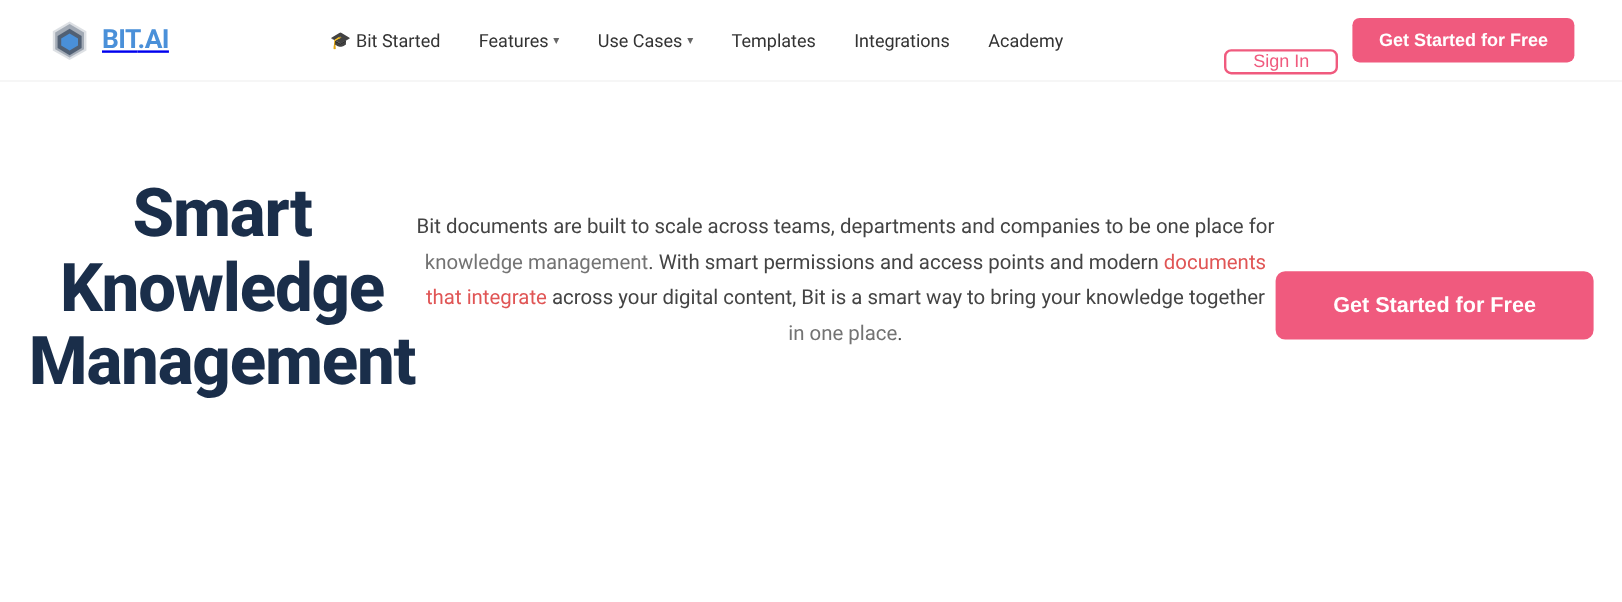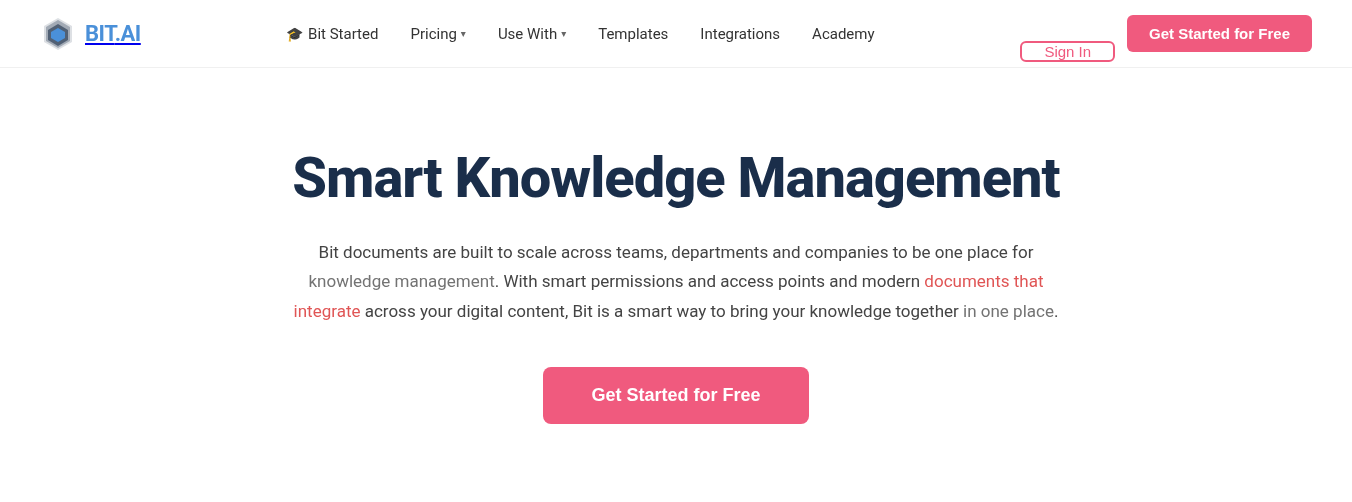--- a/index.html
+++ b/index.html
@@ -106,24 +106,24 @@
       font-size: 15px;
       font-weight: 600;
       border-radius: 6px;
       cursor: pointer;
       white-space: nowrap;
     }
 
     
     .hero {
       display: flex;
-      flex-direction: column;
+      flex-direction: row;
       align-items: center;
       justify-content: flex-end;
-      padding: 80px 40px 60px;
+      padding: 80px 24px 60px;
       text-align: center;
     }
 
     .hero-title {
       font-size: 56px;
       font-weight: 800;
       color: #1a2e4a;
       margin-bottom: 28px;
       letter-spacing: -1px;
       line-height: 1.1;
@@ -177,26 +177,26 @@
   </div>
 
   <div class="navbar-center">
 
     <a class="nav-item" href="#">
       <span class="nav-icon">🎓</span>
       <span>Bit Started</span>
     </a>
 
     <a class="nav-item" href="#">
-      <span>Pricing</span>
+      <span>Features</span>
       <span class="chevron">▾</span>
     </a>
 
     <a class="nav-item" href="#">
-      <span>Use With</span>
+      <span>Use Cases</span>
       <span class="chevron">▾</span>
     </a>
 
     <a class="nav-item" href="#">
       <span>Templates</span>
     </a>
 
     <a class="nav-item" href="#">
       <span>Integrations</span>
     </a>

